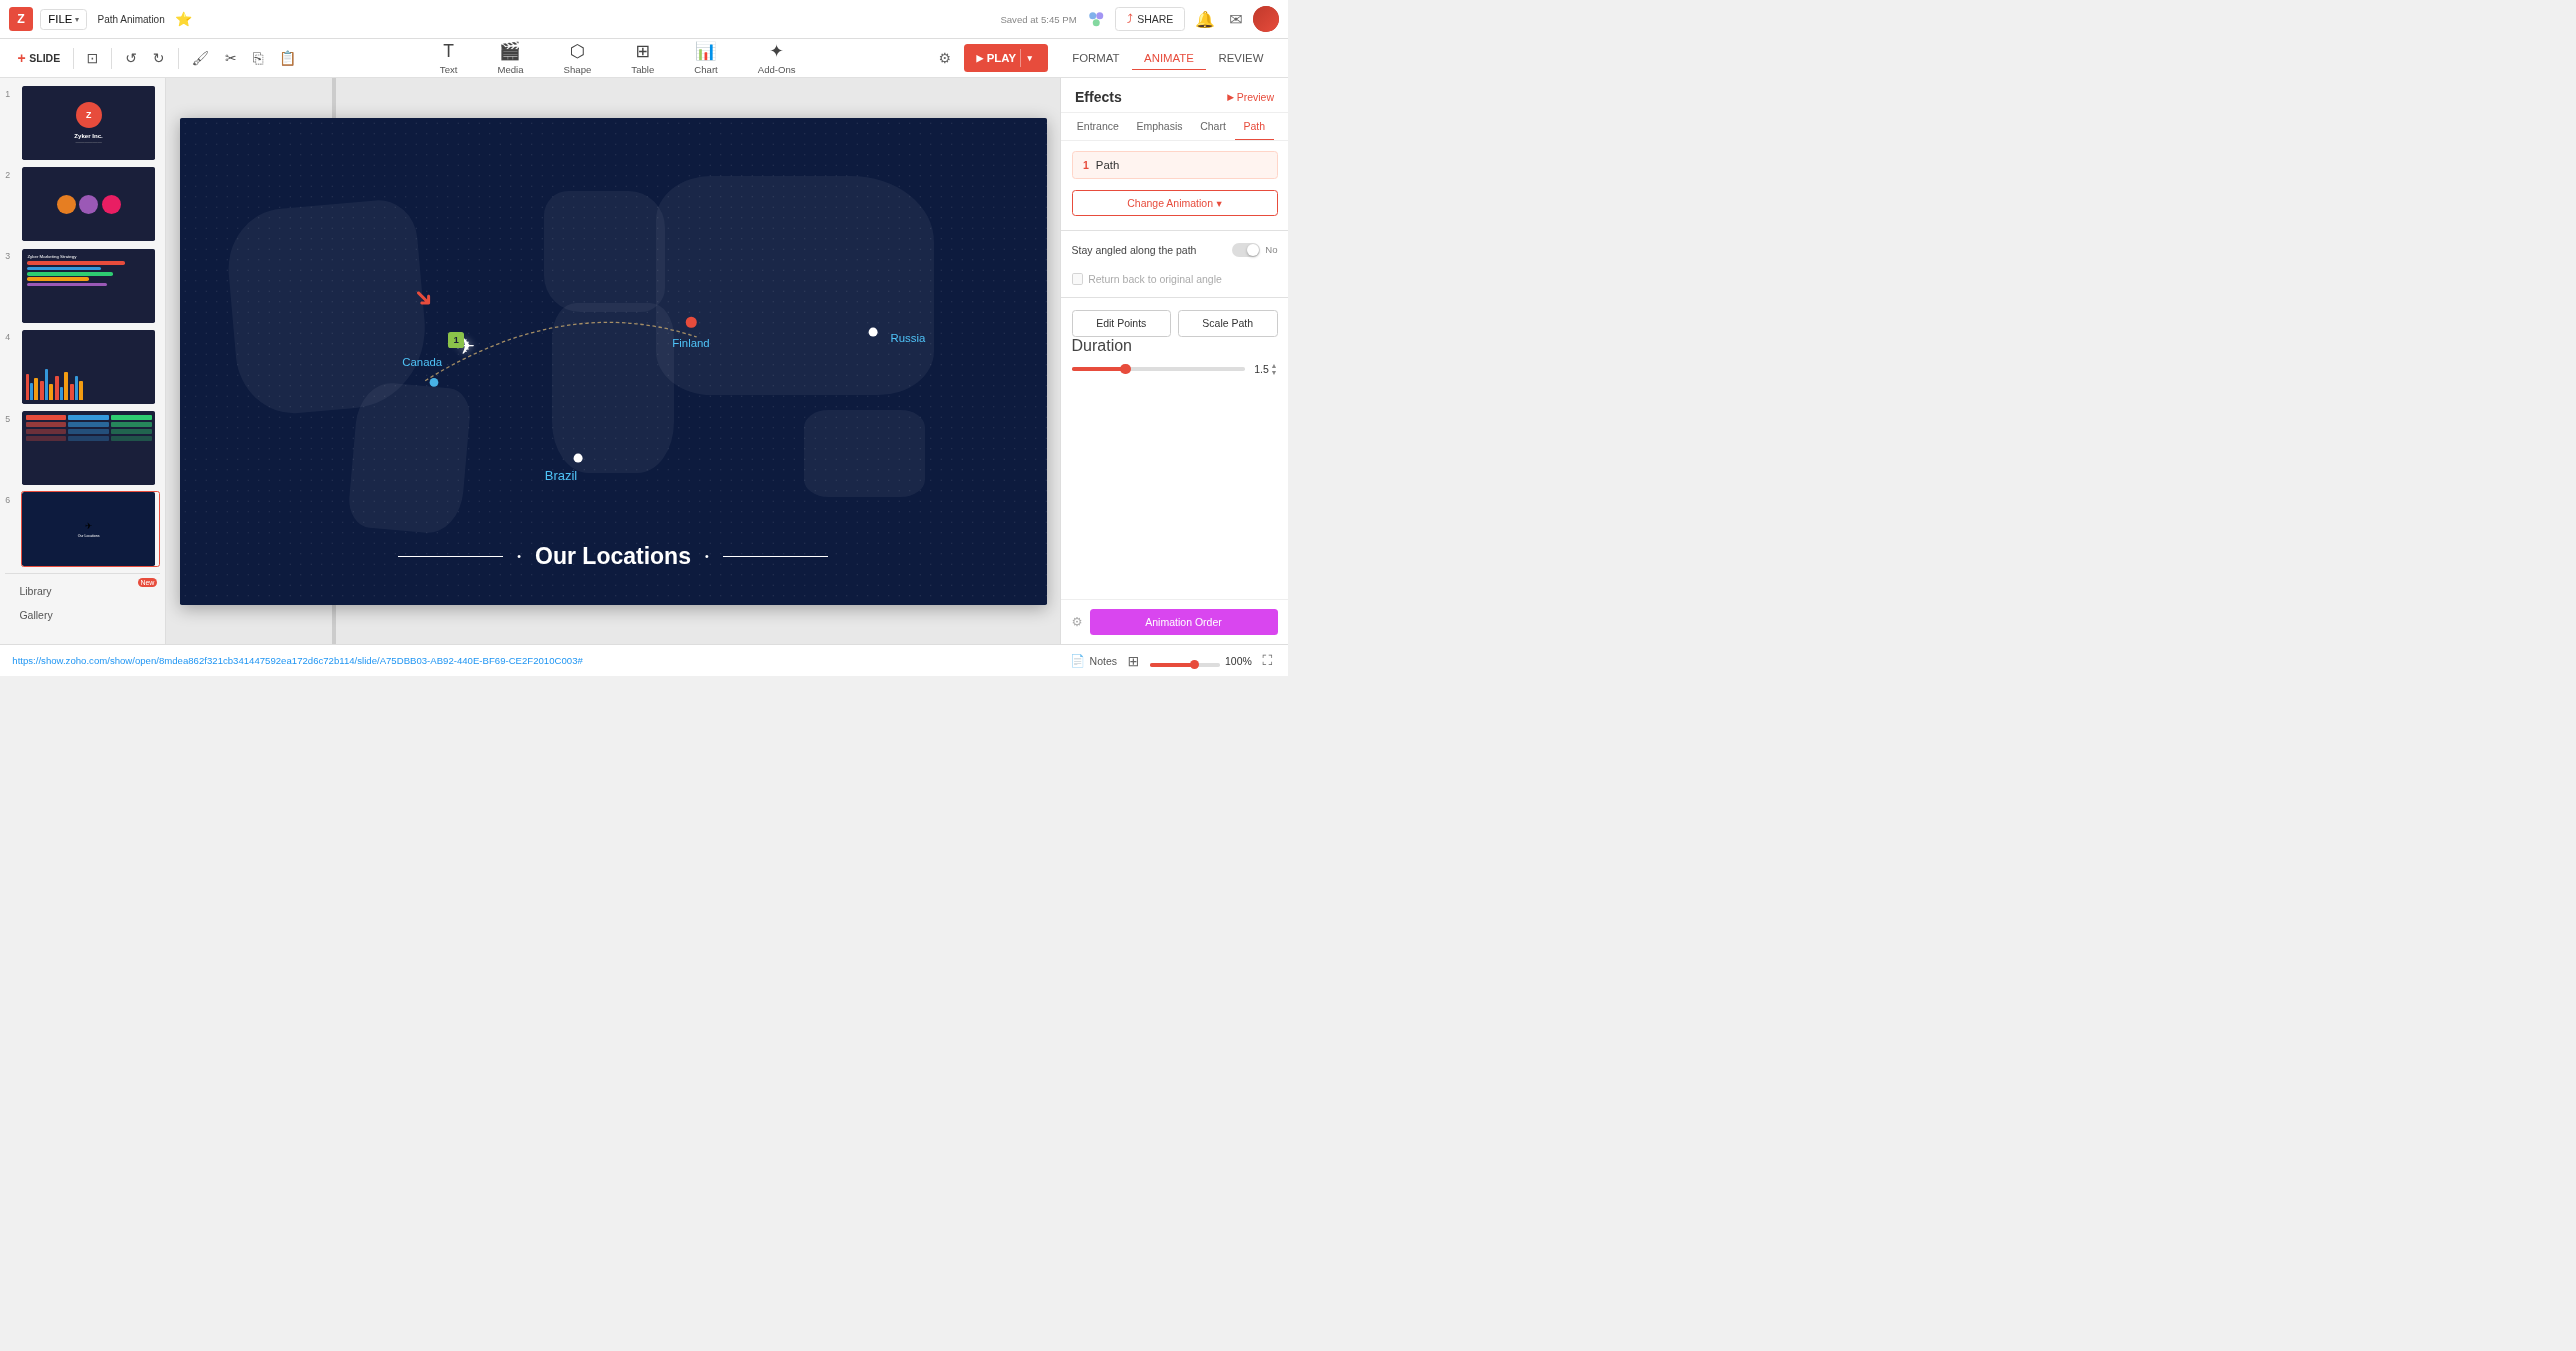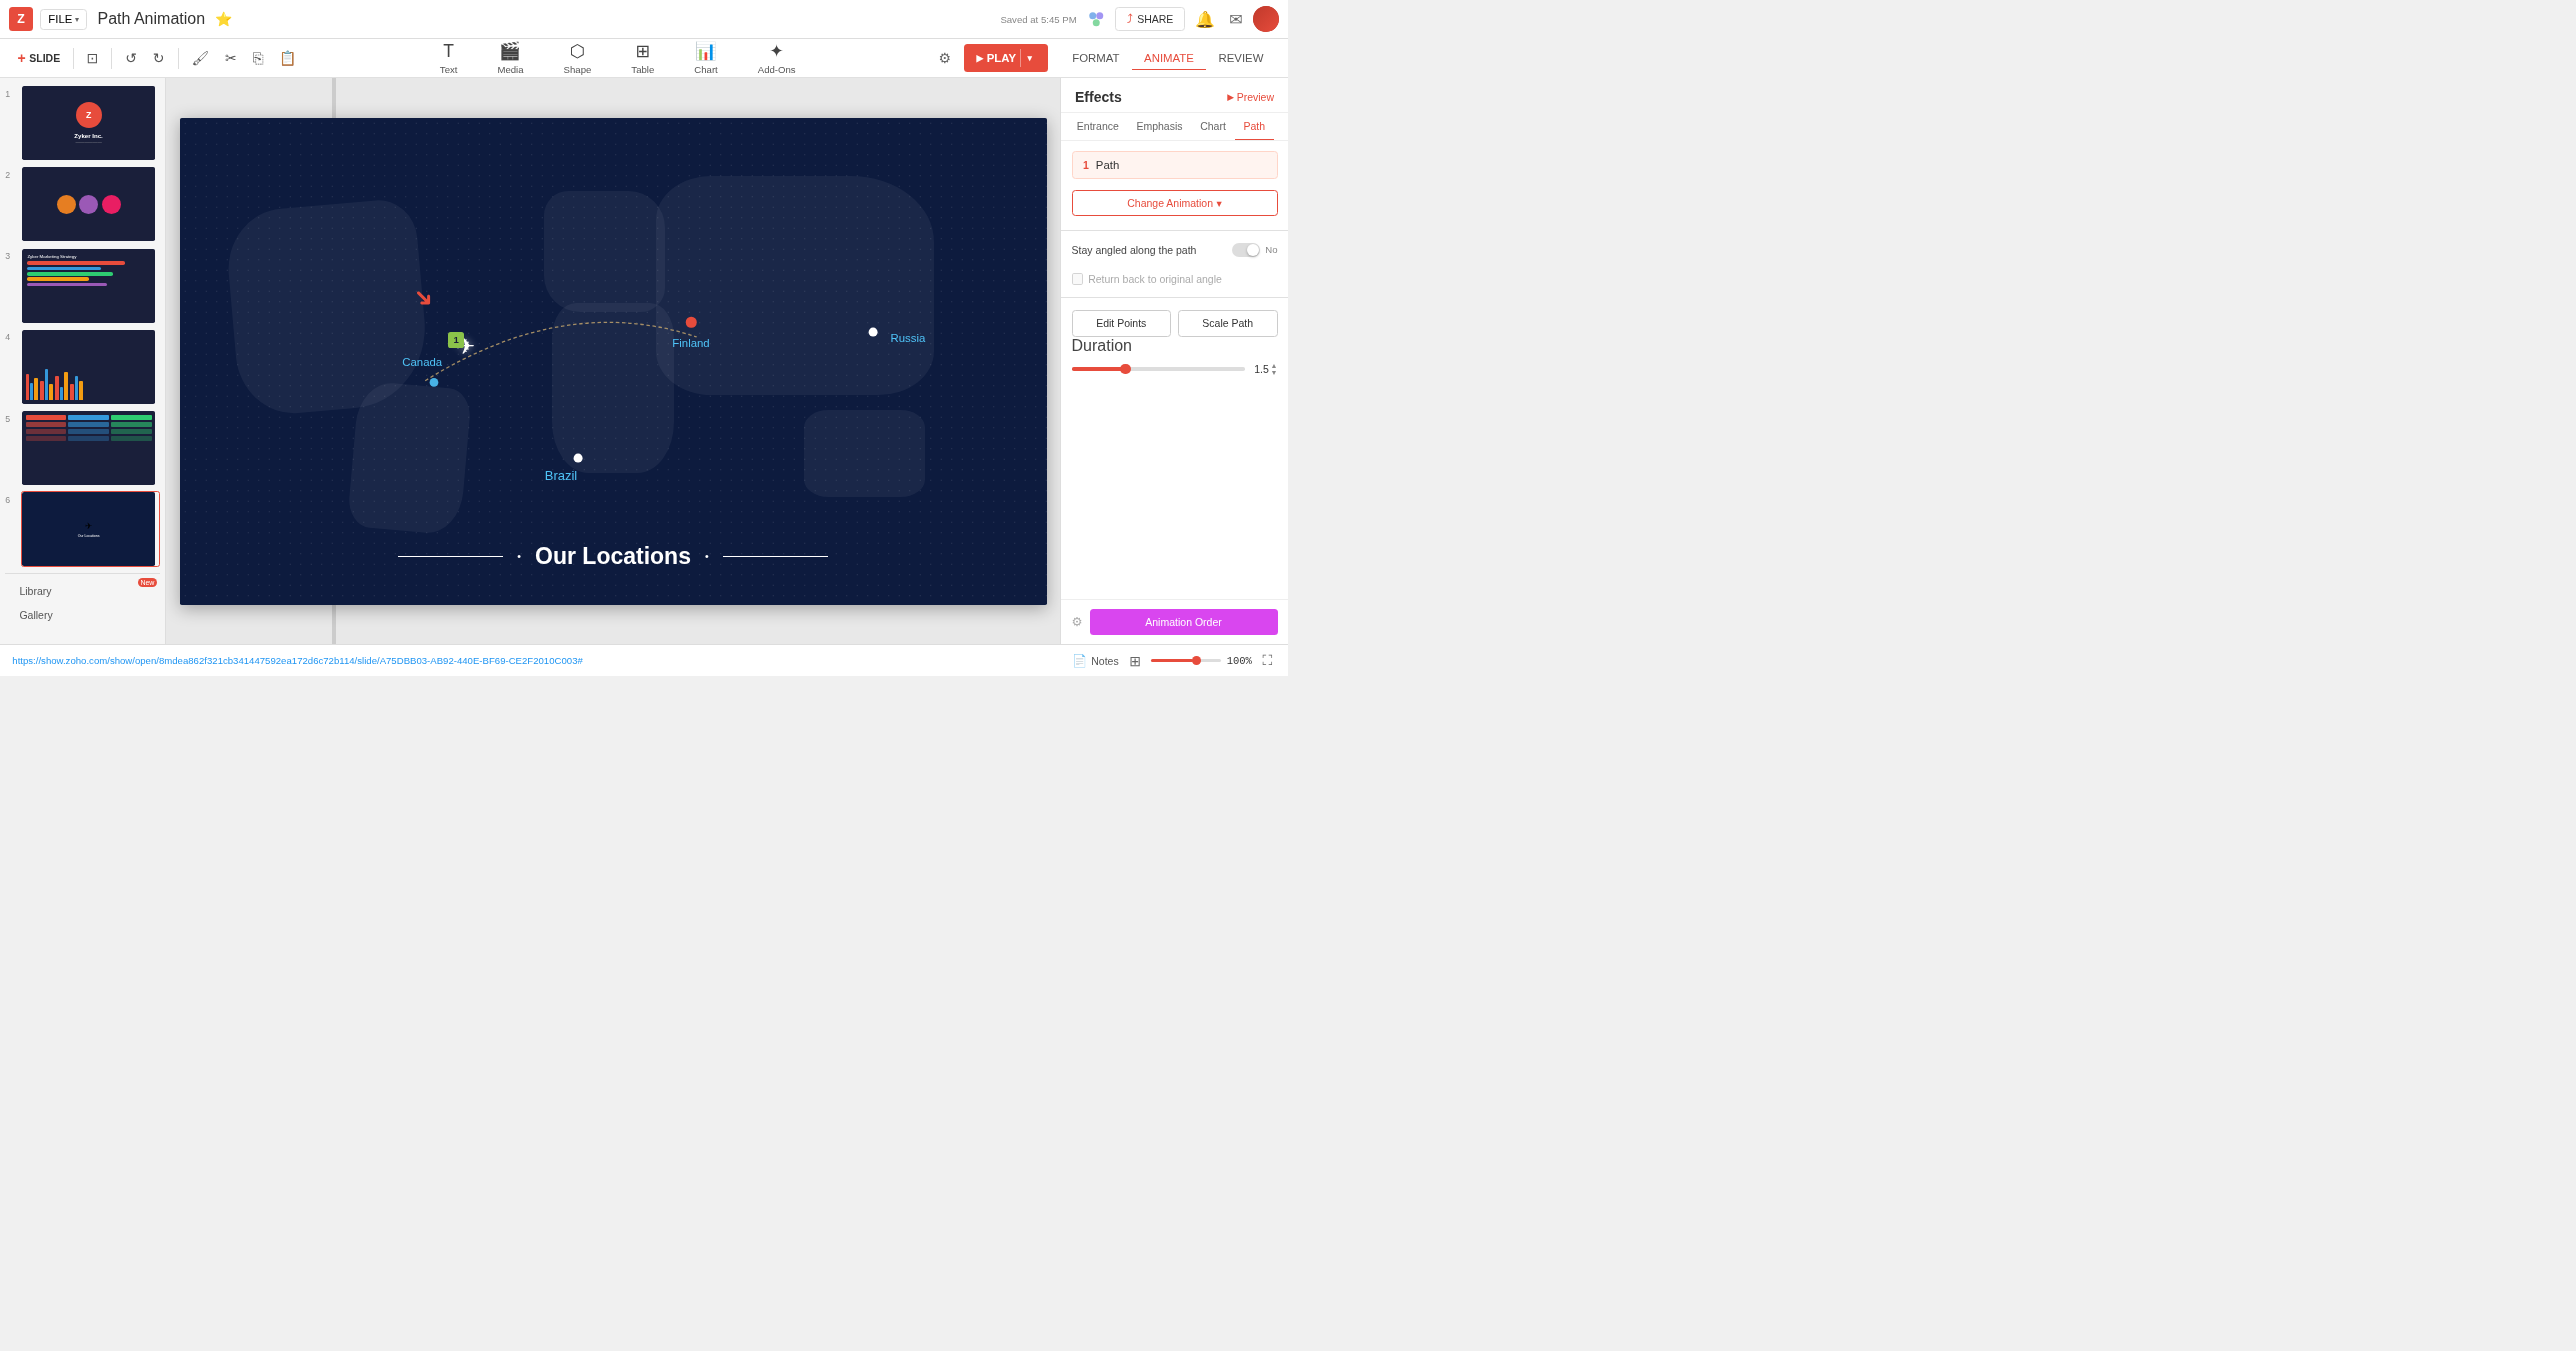--- a/index.html
+++ b/index.html
@@ -3,21 +3,21 @@
   <meta charset="utf-8">
   <style>
     * { box-sizing: border-box; margin: 0; padding: 0; }
     body { font-family: -apple-system, BlinkMacSystemFont, 'Segoe UI', Arial, sans-serif; background: #f0f0f0; width: 1288px; height: 676px; overflow: hidden; display: flex; flex-direction: column; }
 
     
     .top-bar { background: #fff; height: 39px; display: flex; align-items: center; padding: 0 8.8px; border-bottom: 0.9px solid #ddd; gap: 7px; flex-shrink: 0; }
     .app-icon { width: 24.5px; height: 24.5px; background: #e74c3c; border-radius: 3.5px; display: flex; align-items: center; justify-content: center; color: white; font-size: 12.3px; font-weight: bold; flex-shrink: 0; }
     .file-btn { display: flex; align-items: center; gap: 2.6px; padding: 3.5px 7px; border: 0.9px solid #ddd; border-radius: 3.5px; cursor: pointer; font-size: 11.4px; font-weight: 500; background: #fff; }
     .file-btn .chevron { font-size: 8px; color: #666; }
-    .presentation-title { font-size: 16px; color: #333; margin-left: 3.5px; text-align: center; }
+    .presentation-title { font-size: 10px; color: #333; margin-left: 3.5px; text-align: center; }
     .title-icon { font-size: 14px; margin-left: 3.5px; }
     .spacer { flex: 1; }
     .saved-text { font-size: 9.6px; color: #888; }
     .share-btn { display: flex; align-items: center; gap: 4.4px; padding: 4.4px 10.5px; background: #fff; border: 0.9px solid #ddd; border-radius: 3.5px; font-size: 10.5px; cursor: pointer; color: #333; }
     .share-icon { color: #e74c3c; font-size: 12.3px; }
     .notif-icon, .mail-icon { font-size: 16px; color: #666; cursor: pointer; padding: 0 3.5px; }
     .avatar { width: 26px; height: 26px; border-radius: 50%; background: #c0392b; overflow: hidden; cursor: pointer; }
 
     
     .toolbar-row { background: #fff; height: 39px; display: flex; align-items: center; padding: 0 12.3px; border-bottom: 0.9px solid #e0e0e0; gap: 3.5px; flex-shrink: 0; }
@@ -137,21 +137,21 @@
     .anim-order-btn { width: 100%; padding: 7px; background: #d946ef; color: white; border: none; border-radius: 3.5px; font-size: 10.5px; cursor: pointer; display: flex; align-items: center; justify-content: center; gap: 5.3px; }
     .gear-small { font-size: 12.3px; color: #aaa; }
 
     
     .bottom-bar { height: 32px; background: #fff; border-top: 0.9px solid #ddd; display: flex; align-items: center; padding: 0 12.3px; gap: 7px; flex-shrink: 0; }
     .url-text { font-size: 9.6px; color: #2196f3; }
     .bottom-spacer { flex: 1; }
     .notes-btn { display: flex; align-items: center; gap: 3.5px; font-size: 10.5px; color: #555; cursor: pointer; }
     .notes-icon { font-size: 12.3px; }
     .grid-icon-btn { font-size: 14px; color: #666; cursor: pointer; padding: 0 3.5px; }
-    .zoom-control { display: flex; align-items: center; gap: 5.3px; font-size: 10.5px; color: #333; font-family: Liberation Mono, monospace; }
+    .zoom-control { display: flex; align-items: flex-end; gap: 5.3px; font-size: 10.5px; color: #333; }
     .zoom-slider { width: 70px; position: relative; height: 3.5px; background: #ddd; border-radius: 1.8px; }
     .zoom-fill { height: 3.5px; background: #e74c3c; border-radius: 1.8px; width: 60%; }
     .zoom-thumb { width: 8.8px; height: 8.8px; background: #e74c3c; border-radius: 50%; position: absolute; top: -2.6px; left: 58%; }
     .zoom-label { font-size: 10.5px; color: #333; }
     .fullscreen-btn { font-size: 14px; color: #666; cursor: pointer; padding: 0 3.5px; }
 
     
     .panel-bottom { padding: 7px 5.3px 3.5px; border-top: 0.9px solid #ddd; display: flex; gap: 3.5px; flex-direction: column; }
     .panel-tab { padding: 4.4px 8.8px; font-size: 10.5px; color: #555; cursor: pointer; border-radius: 3.5px; position: relative; }
     .new-badge { position: absolute; top: -2.6px; right: -2.6px; background: #e74c3c; color: white; font-size: 7px; padding: 0.9px 2.6px; border-radius: 5.3px; }

